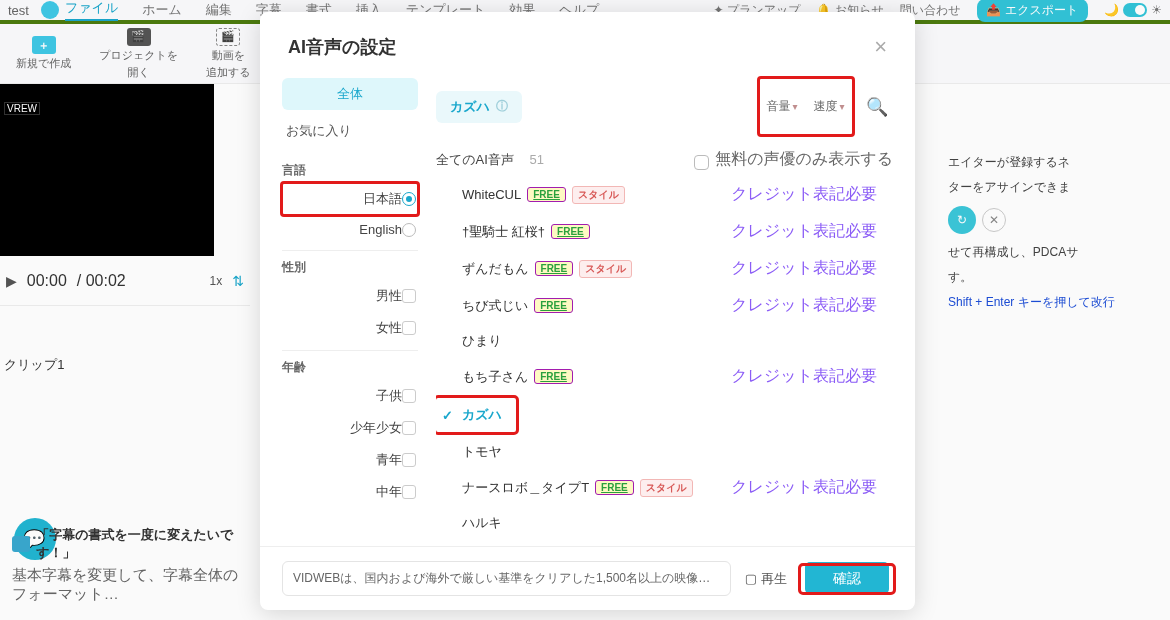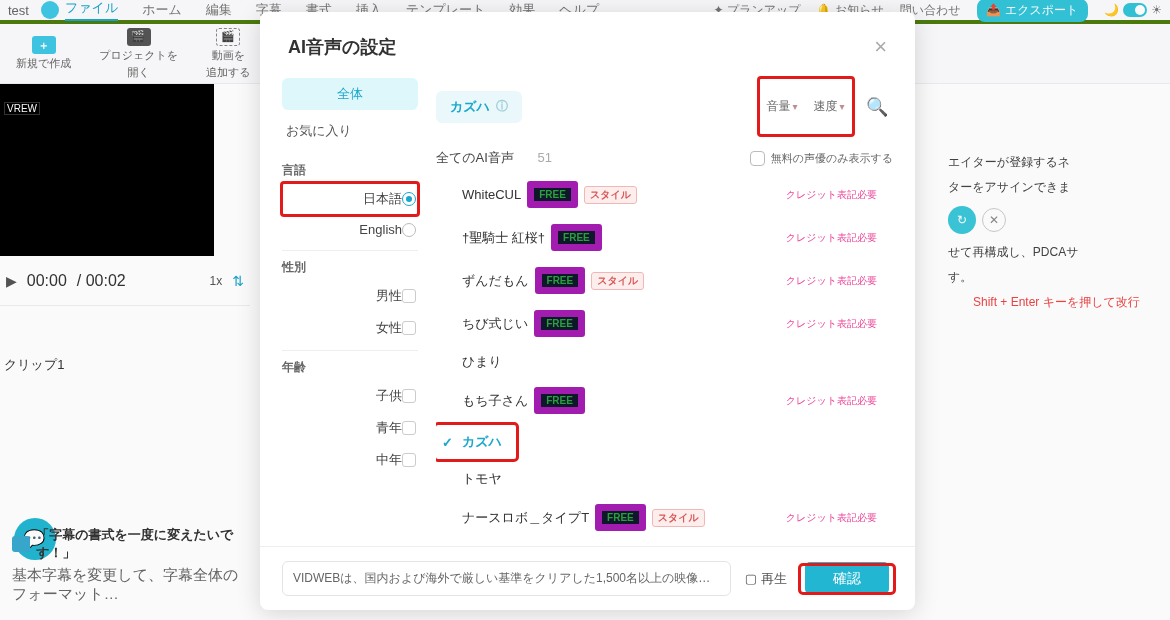--- a/index.html
+++ b/index.html
@@ -36,21 +36,21 @@
   .playbar .rate { margin-left:auto; font-size:12px; color:#555;}
   .playbar .bars { color:#1aa7cc; font-size:14px;}
 
   .cliplabel { position:absolute; top:356px; left:4px; font-size:13px; color:#333;}
 
   .rightpanel { position:absolute; top:150px; right:0; width:230px; color:#444; font-size:12px;}
   .rp-line { padding:4px 8px;}
   .rp-ctrl { display:flex; align-items:center; gap:6px; margin:6px 8px;}
   .rp-circle { width:28px;height:28px;border-radius:50%;background:#3cc7da;display:flex;align-items:center;justify-content:center;color:#fff;}
   .rp-close { width:24px;height:24px;border-radius:50%;border:1px solid #ccc;display:flex;align-items:center;justify-content:center;color:#888;}
-  .rp-hint { color:#ef4444; font-size:12px;margin-left:25px; }
+  .rp-hint { color:#1d4ed8; font-size:12px; }
 
   .bottom-hint { position:absolute; bottom:16px; left:12px; width:240px;}
   .bottom-hint .row{ display:flex; align-items:center; gap:6px; margin-bottom:4px;}
   .bottom-hint .bubble{ width:20px;height:16px;background:#3aa9d0;border-radius:3px;}
   .bottom-hint .title{ font-weight:600; font-size:13px;}
   .bottom-hint .body{ color:#666; font-size:15px;}
 
   .chat-fab{ position:absolute; bottom:60px; left:14px; width:42px; height:42px; border-radius:50%; background:#22b6d3; display:flex; align-items:center; justify-content:center; color:#fff; font-size:18px;}
 
   
@@ -79,32 +79,32 @@
   .main { flex:1; display:flex; flex-direction:column; min-width:0;}
   .main-top { display:flex; align-items:center; gap:10px; margin-bottom:10px;}
   .sel-voice { background:#eaf8fb; color:#1aa7cc; font-weight:600; font-size:13px; border-radius:6px; padding:7px 14px; display:flex; align-items:center; gap:6px;}
   .sel-voice .info{ color:#9fcfda; font-size:12px;}
   .volspeed { display:flex; gap:4px; padding:16px 2px;}
   .dd { font-size:12px; color:#666; padding:4px 6px; display:flex; align-items:center; gap:2px;}
   .dd .arr{ color:#c08e8e; font-size:10px;}
   .search-ic { font-size:18px; color:#999; padding:2px 4px;}
 
   .listhdr { display:flex; align-items:center; justify-content:space-between; font-size:13px; color:#444; margin:4px 0 6px;}
-  .listhdr .cnt{ color:#aaa; margin-left:20px;}
-  .freeonly{ display:flex; align-items:flex-end; gap:6px; color:#666; font-size:11px;}
+  .listhdr .cnt{ color:#aaa; margin-left:12px;}
+  .freeonly{ display:flex; align-items:flex-end; gap:6px; color:#666; font-size:16px;}
   .freeonly .box{ width:15px; height:15px; border:1px solid #bbb; border-radius:4px;}
 
   .voice-list { flex:1; overflow:auto; position:relative; padding-right:10px;}
   .voice-list::-webkit-scrollbar{width:8px;} .voice-list::-webkit-scrollbar-thumb{background:#ddd;border-radius:4px;}
   .vrow { display:flex; align-items:center; padding:8px 6px 8px 26px; font-size:13px; color:#333; border-radius:4px;}
   .vrow .name{ }
   .vrow .badge{ font-size:10px; font-weight:700; border-radius:3px; padding:1px 5px; margin-left:6px;}
-  .b-free{ color:#2aa03d; border:7px solid #a21caf; background:#0f172a;}
+  .b-free{ color:#2aa03d; border:1px solid #a21caf; background:#fef9c3;text-decoration:underline;}
   .b-style{ color:#d85a58; border:1px solid #f2b7b5; background:#fdeeee;}
-  .vrow .note{ margin-left:auto; color:#ec4899; font-size:10px;}
+  .vrow .note{ margin-left:auto; color:#8b5cf6; font-size:16px;}
   .vrow.sel { }
   .vrow.sel::before{ content:"✓"; color:#1aa7cc; position:absolute; margin-left:-20px; font-weight:700;}
   .vrow.sel .name{ color:#1aa7cc; font-weight:600;}
   .vrow-wrap.red{ outline:3px solid #e21a1a; border-radius:2px; display:inline-block; padding:0 8px 0 0; margin:3px 0 3px 0;}
 
   .modal-ft { border-top:1px solid #eee; padding:14px 22px; display:flex; align-items:center; gap:14px;}
   .preview-text{ flex:1; border:1px solid #e4e4e4; border-radius:6px; padding:8px 10px; font-size:12px; color:#666; white-space:nowrap; overflow:hidden; text-overflow:ellipsis;}
   .play-btn{ display:flex; align-items:center; gap:4px; color:#555; font-size:13px;}
   .confirm-wrap{ outline:3px solid #e21a1a; padding:4px; border-radius:2px;}
   .confirm{ background:#22b6d3; color:#fff; font-size:14px; padding:8px 28px; border-radius:5px; }
@@ -228,20 +228,24 @@
           <span class="chk"></span>
         </div>
       <div class="opt">
           <span>女性</span>
           <span class="chk"></span>
         </div>
       <hr>
       <div class="grp-h">年齢</div>
       <div class="opt">
           <span>子供</span>
+          <span class="chk"></span>
+        </div>
+      <div class="opt">
+          <span>少年少女</span>
           <span class="chk"></span>
         </div>
       <div class="opt">
           <span>青年</span>
           <span class="chk"></span>
         </div>
       <div class="opt">
           <span>中年</span>
           <span class="chk"></span>
         </div>

